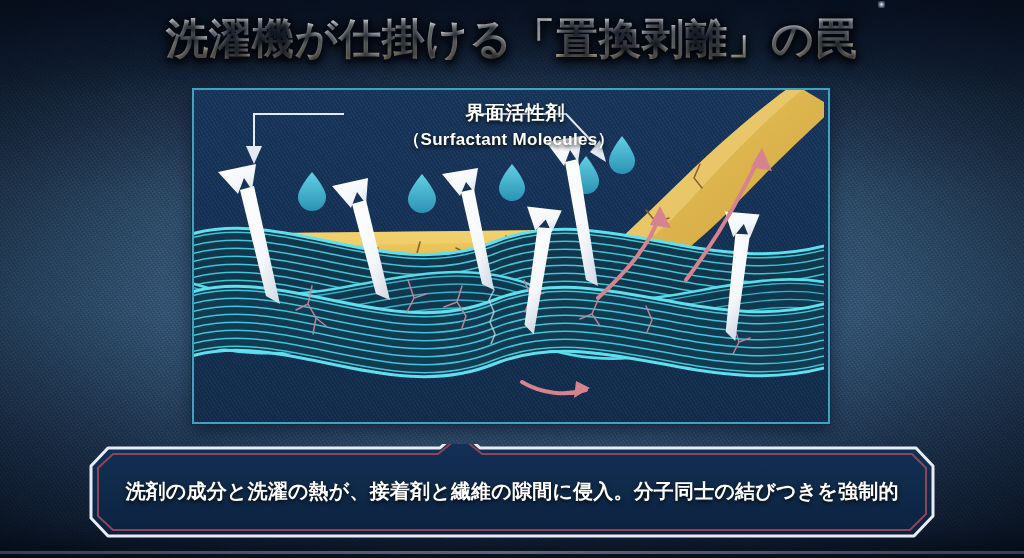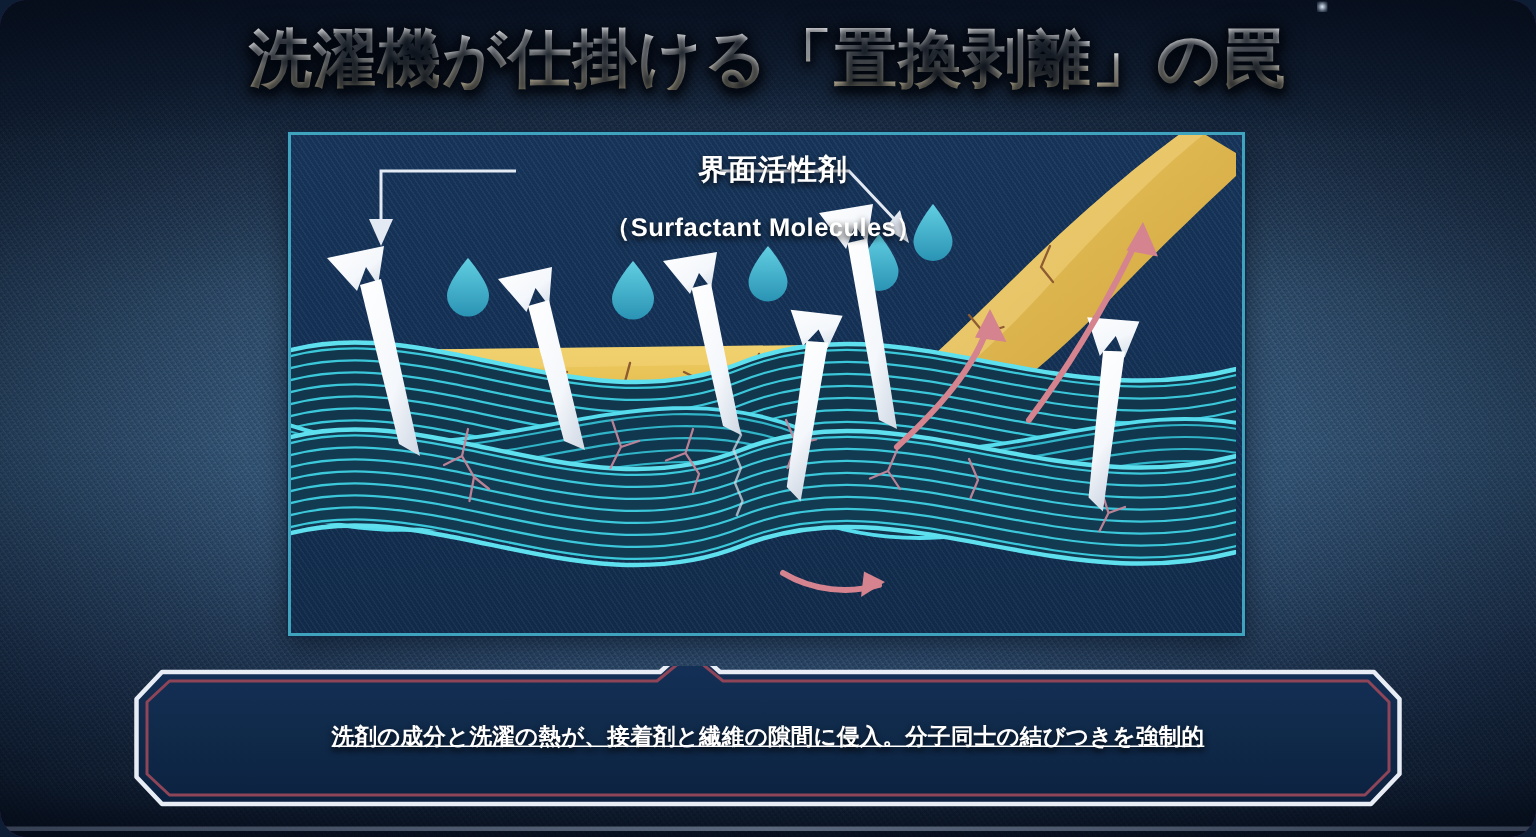--- a/index.html
+++ b/index.html
@@ -3,21 +3,21 @@
 <meta charset="utf-8">
 <style>
   html,body{margin:0;padding:0;background:#0d1d33;}
   body{
     width:1024px;height:558px;overflow:hidden;position:relative;
     font-family:"Liberation Sans","DejaVu Sans",sans-serif;
   }
 
   
   #stage{position:absolute;inset:0;width:1024px;height:558px;overflow:hidden;
-         background:#a21caf;border-radius:18px;}
+         background:#a21caf;}
   .denim{position:absolute;inset:0;}
   .denim.base{
     background:
       radial-gradient(120% 95% at 50% 62%, rgba(62,101,140,.55) 0%, rgba(40,70,102,.25) 42%, rgba(12,26,46,.55) 78%, rgba(8,18,34,.92) 100%),
       linear-gradient(180deg,#14233c 0%, #2b4a69 34%, #2e5071 56%, #1b3150 84%, #101f37 100%);
   }
   .denim.twill{
     background-image:
       repeating-linear-gradient(56deg, rgba(255,255,255,.055) 0px, rgba(255,255,255,.055) 1px, rgba(0,0,0,.055) 1px, rgba(0,0,0,.055) 2px, rgba(255,255,255,0) 2px, rgba(255,255,255,0) 3px);
     opacity:.85;
@@ -70,23 +70,23 @@
 
   
   #caption{
     position:absolute;left:88px;top:444px;width:848px;height:96px;
   }
   #caption .txt{
     position:absolute;inset:0;
     display:flex;flex-direction:column;align-items:center;justify-content:center;
     gap:6px;
     padding:0 26px;box-sizing:border-box;
-    color:#ffffff;font-size:15px;font-weight:700;line-height:1.18;
+    color:#ffffff;font-size:20px;font-weight:700;line-height:1.18;
     text-shadow:0 2px 4px rgba(0,0,0,.85);
-    letter-spacing:.2px;white-space:nowrap;text-decoration:underline;
+    letter-spacing:.2px;white-space:nowrap;
   }
 </style>
 </head>
 <body>
 
 <div id="stage">
 
   <div class="denim base"></div>
   <div class="denim twill"></div>
   <div class="denim twill2"></div>
@@ -312,21 +312,21 @@
         </g>
         <g fill="#e4eaf3">
           <path d="M60,74 l-8,-18 l16,0 Z"></path>
           <path d="M412,72 l-16,-10 l10,-12 Z"></path>
         </g>
       </g>
     </svg>
 
     <div style="position:absolute;left:0;top:10px;width:630px;text-align:center;pointer-events:none;">
       <div style="color:#ffffff;font-size:19px;font-weight:700;letter-spacing:1px;text-shadow:0 2px 4px rgba(0,0,0,.9);margin-left:13px;">界面活性剤</div>
-      <div style="color:#ffffff;font-size:17px;font-weight:700;letter-spacing:.3px;margin-top:14px;text-shadow:0 2px 4px rgba(0,0,0,.9);">（Surfactant Molecules）</div>
+      <div style="color:#ffffff;font-size:17px;font-weight:700;letter-spacing:.3px;margin-top:2px;text-shadow:0 2px 4px rgba(0,0,0,.9);">（Surfactant Molecules）</div>
     </div>
   </div>
 
   <div id="caption">
     <svg width="848" height="96" viewBox="0 0 848 96" style="position:absolute;inset:0;">
       <defs>
         <linearGradient id="capFill" x1="0" y1="0" x2="0" y2="1">
           <stop offset="0%" stop-color="#15315a"></stop>
           <stop offset="55%" stop-color="#102a4a"></stop>
           <stop offset="100%" stop-color="#0c2140"></stop>

